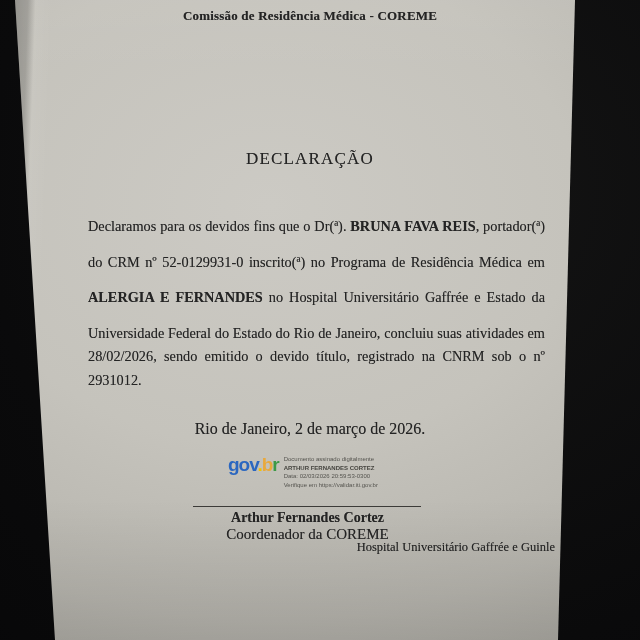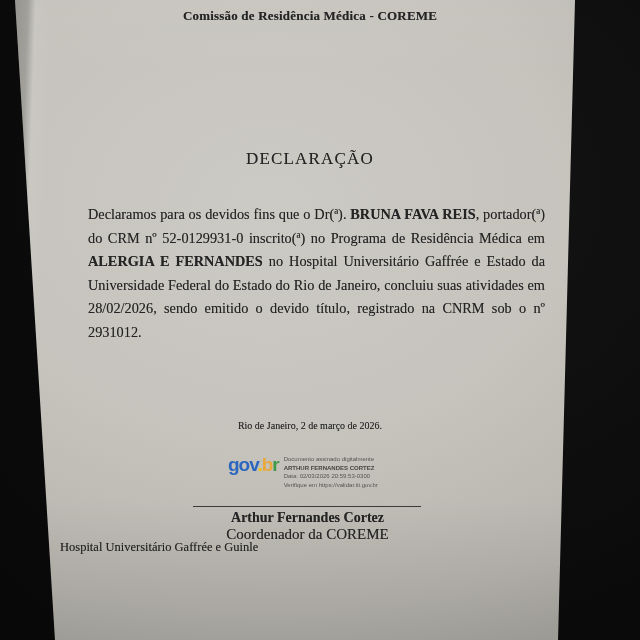--- a/index.html
+++ b/index.html
@@ -18,34 +18,34 @@
       radial-gradient(115% 90% at 42% 32%, #cccac4 0%, #c5c3bc 42%, #b7b5ae 72%, #a19f98 100%);
   }
   .content{position:absolute;inset:0;color:#242424;text-shadow:0 0 .5px rgba(40,40,40,.45);}
   .doc-header{position:absolute;top:8px;left:60px;width:500px;text-align:center;
     font-weight:bold;font-size:13px;letter-spacing:.2px;}
   .doc-title{position:absolute;top:149px;left:60px;width:500px;text-align:center;
     font-weight:normal;font-size:17px;letter-spacing:1.2px;}
   .body-paragraph{position:absolute;top:203px;left:88px;width:457px;
     font-size:14.3px;line-height:23.5px;}
   .body-line{text-align:justify;}
-  .body-line.just{text-align-last:justify;}
+  .body-line.just{text-align-last:justify;margin-top:12px;}
   .b{font-weight:bold;}
-  .date-line{position:absolute;top:420px;left:60px;width:500px;text-align:center;font-size:10px;}
+  .date-line{position:absolute;top:420px;left:60px;width:500px;text-align:center;font-size:16px;}
   .stamp{position:absolute;top:455px;left:228px;display:flex;align-items:flex-start;gap:5px;}
   .stamp-logo{font-family:"Liberation Sans","DejaVu Sans",sans-serif;font-weight:bold;
     font-size:19px;letter-spacing:-1px;line-height:19px;white-space:nowrap;text-shadow:none;}
   .stamp-text{font-family:"Liberation Sans","DejaVu Sans",sans-serif;font-size:6px;
     line-height:8.6px;color:#55544f;text-shadow:none;white-space:nowrap;}
   .stamp-text .signer{font-weight:bold;color:#45443f;}
   .sig-line{position:absolute;top:506px;left:193px;width:228px;border-top:1.5px solid #3c3b38;}
   .sig-name{position:absolute;top:510px;left:60px;width:495px;text-align:center;
     font-weight:bold;font-size:14px;}
   .sig-role{position:absolute;top:526px;left:60px;width:495px;text-align:center;font-size:15px;}
-  .sig-inst{position:absolute;top:540px;left:60px;width:495px;text-align:left;font-size:12.5px;}
+  .sig-inst{position:absolute;top:540px;left:60px;width:495px;text-align:right;font-size:12.5px;}
 </style>
 </head>
 <body>
 
 <div class="photo">
   <div class="paper"></div>
   <div class="content">
 
     <div class="doc-header">Comissão de Residência Médica - COREME</div>
 

